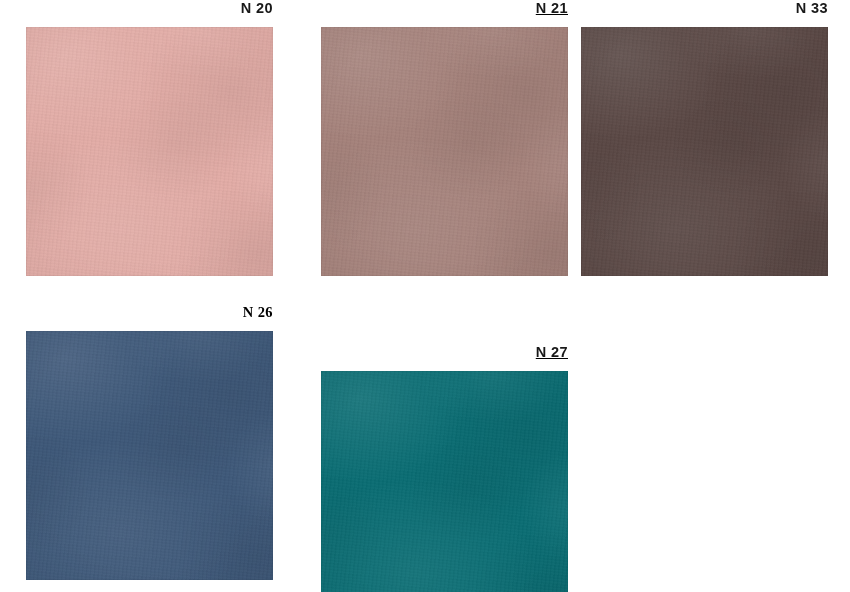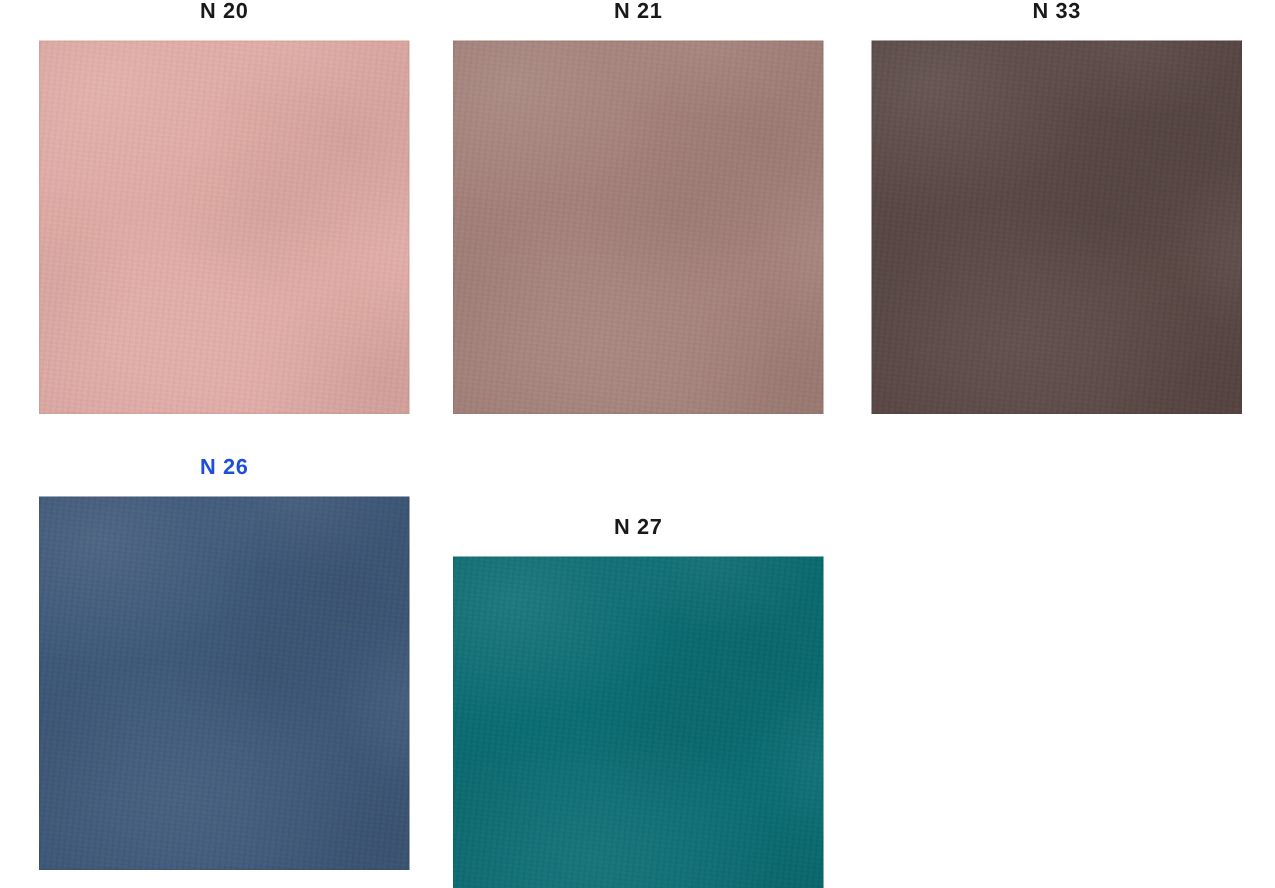--- a/index.html
+++ b/index.html
@@ -32,27 +32,27 @@
   .swatch-row.row-1 { top: 0px;   height: 282px; }
   .swatch-row.row-2 { top: 304px; height: 280px; }
 
   
   .swatch-cell {
     position: absolute;
     top: 0;
     width: 247px;
   }
   .swatch-cell.col-1 { left: 26px;  }
-  .swatch-cell.col-2 { left: 302px; }
+  .swatch-cell.col-2 { left: 321px; text-decoration: underline; }
   .swatch-cell.col-3 { left: 581px; }
 
   .swatch-label {
     display: block;
     width: 247px;
-    text-align: center;
+    text-align: right;
     font-size: 14.5px;
     font-weight: bold;
     letter-spacing: 0.4px;
     color: #191919;
     line-height: 17px;
     padding-bottom: 0;
     margin: 0;
     white-space: nowrap;
   }
 
@@ -158,21 +158,21 @@
           <div class="edge"></div>
         </div>
       </div>
     </div>
 
   </div>
 
   <div class="swatch-row row-2">
 
     <div class="swatch-cell col-1">
-      <span class="swatch-label" style="color: #1d4ed8;">N 26</span>
+      <span class="swatch-label" style="color: #000000; font-family: Liberation Serif, serif;">N 26</span>
       <div class="swatch-chip-wrap">
         <div class="swatch-chip" style="background-color: rgb(62, 88, 121);">
           <div class="tex-a"></div>
           <div class="tex-b"></div>
           <div class="tex-c"></div>
           <div class="vignette"></div>
           <div class="edge"></div>
         </div>
       </div>
     </div>

